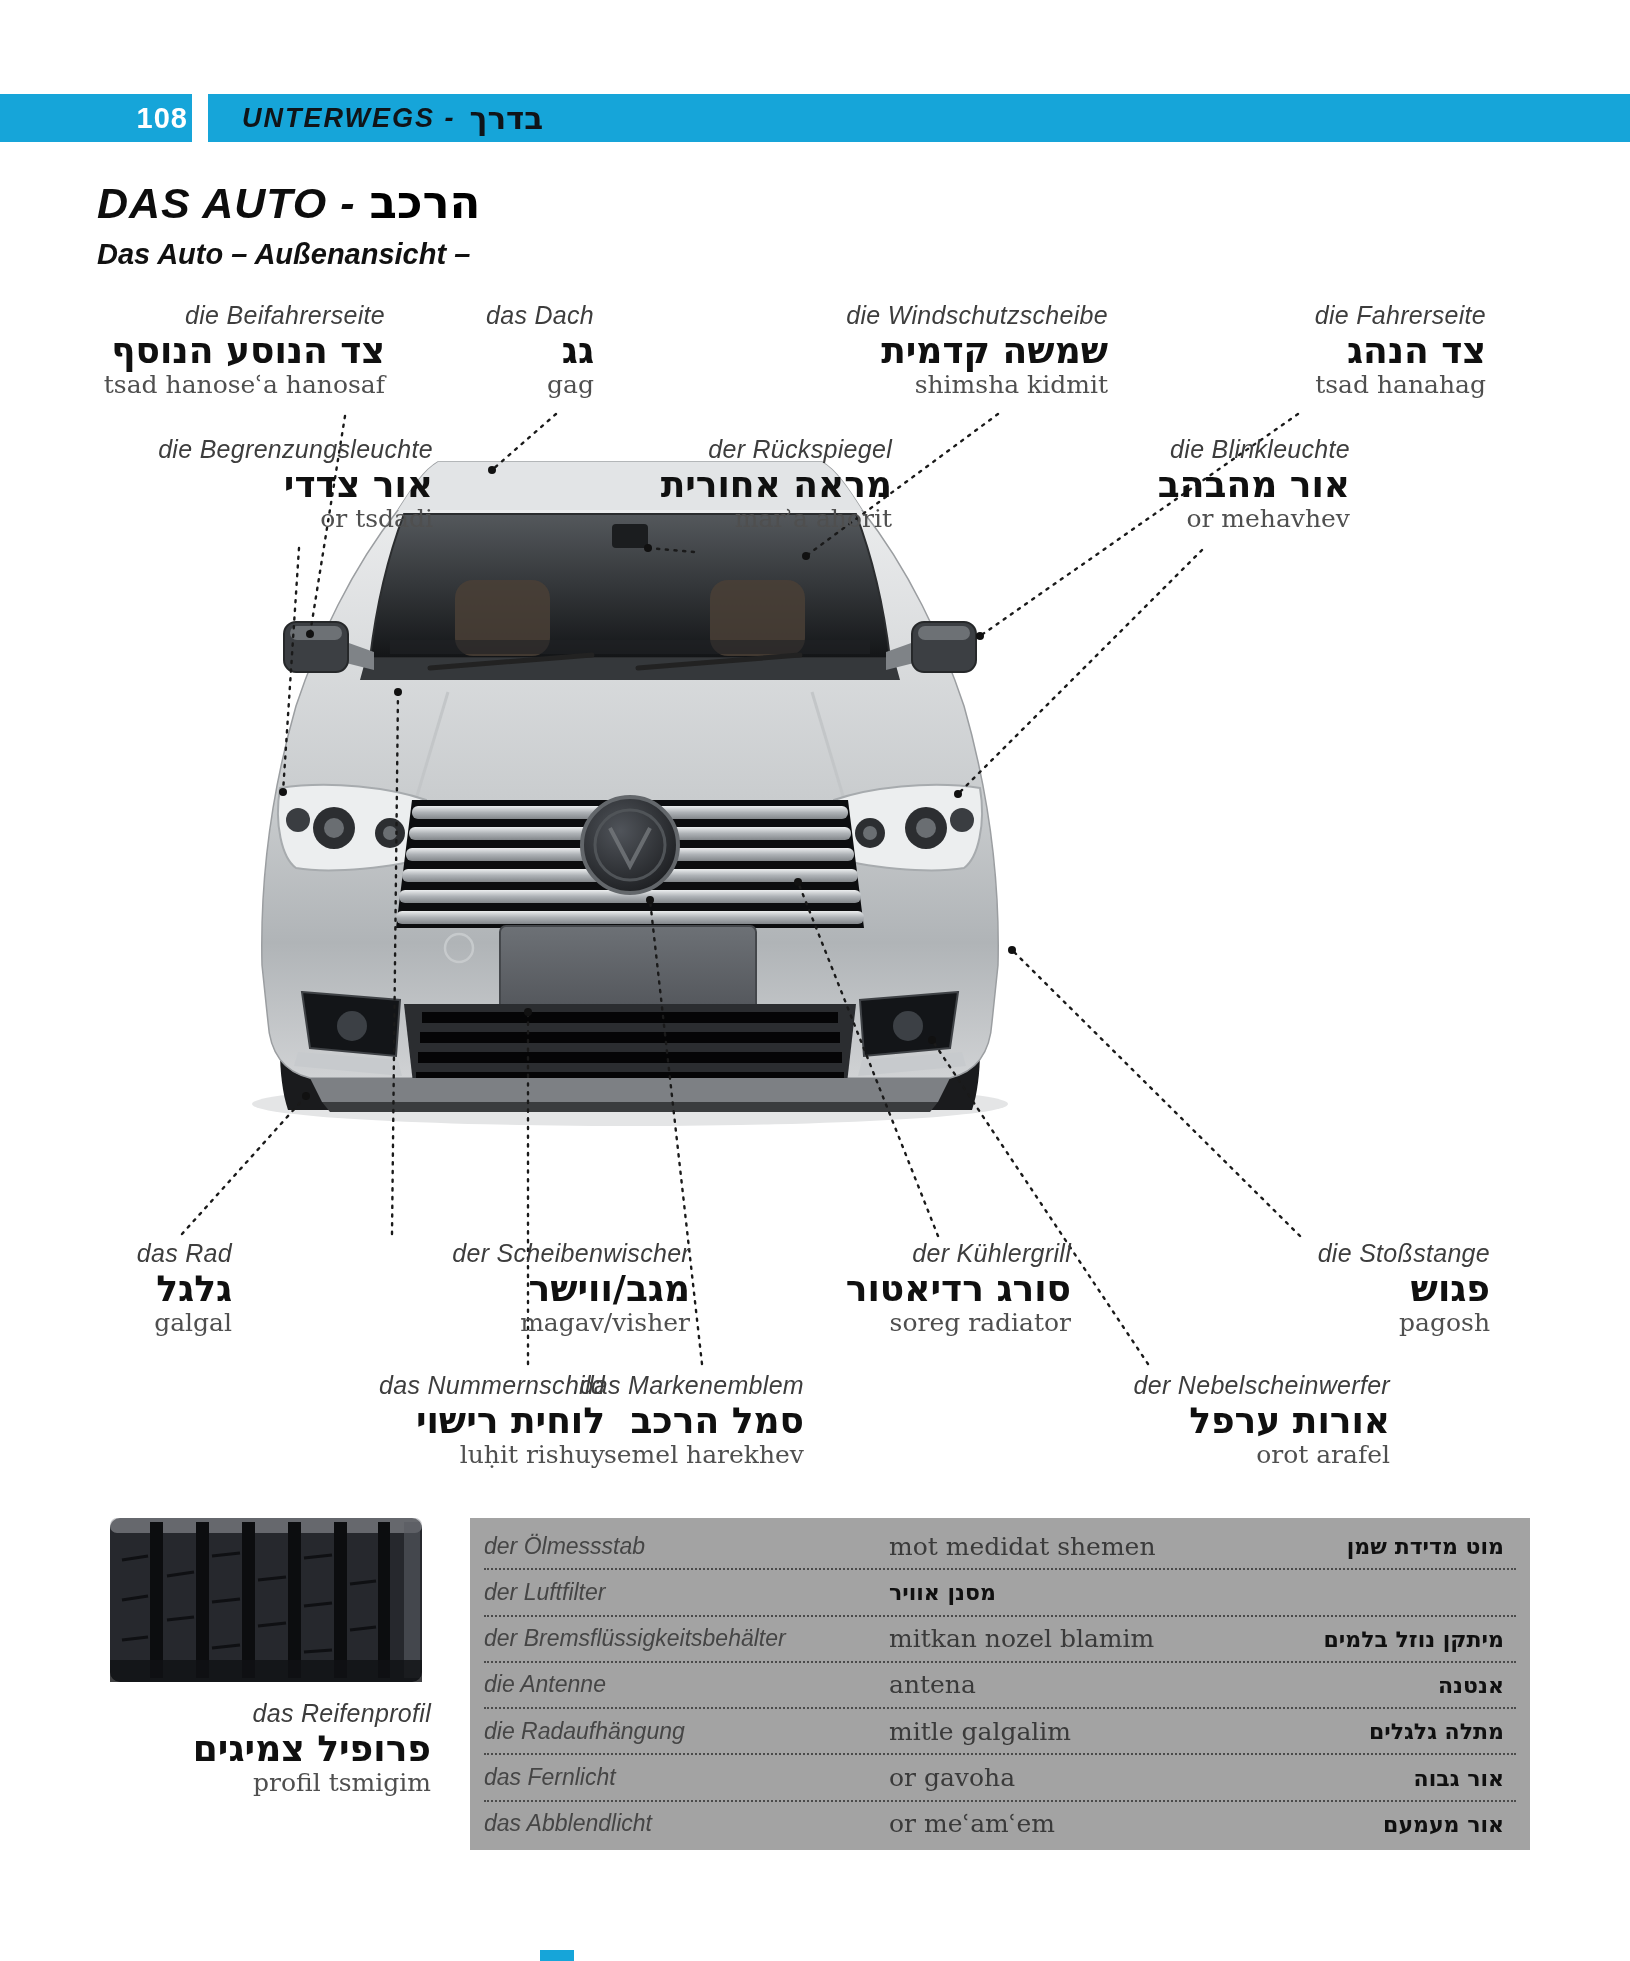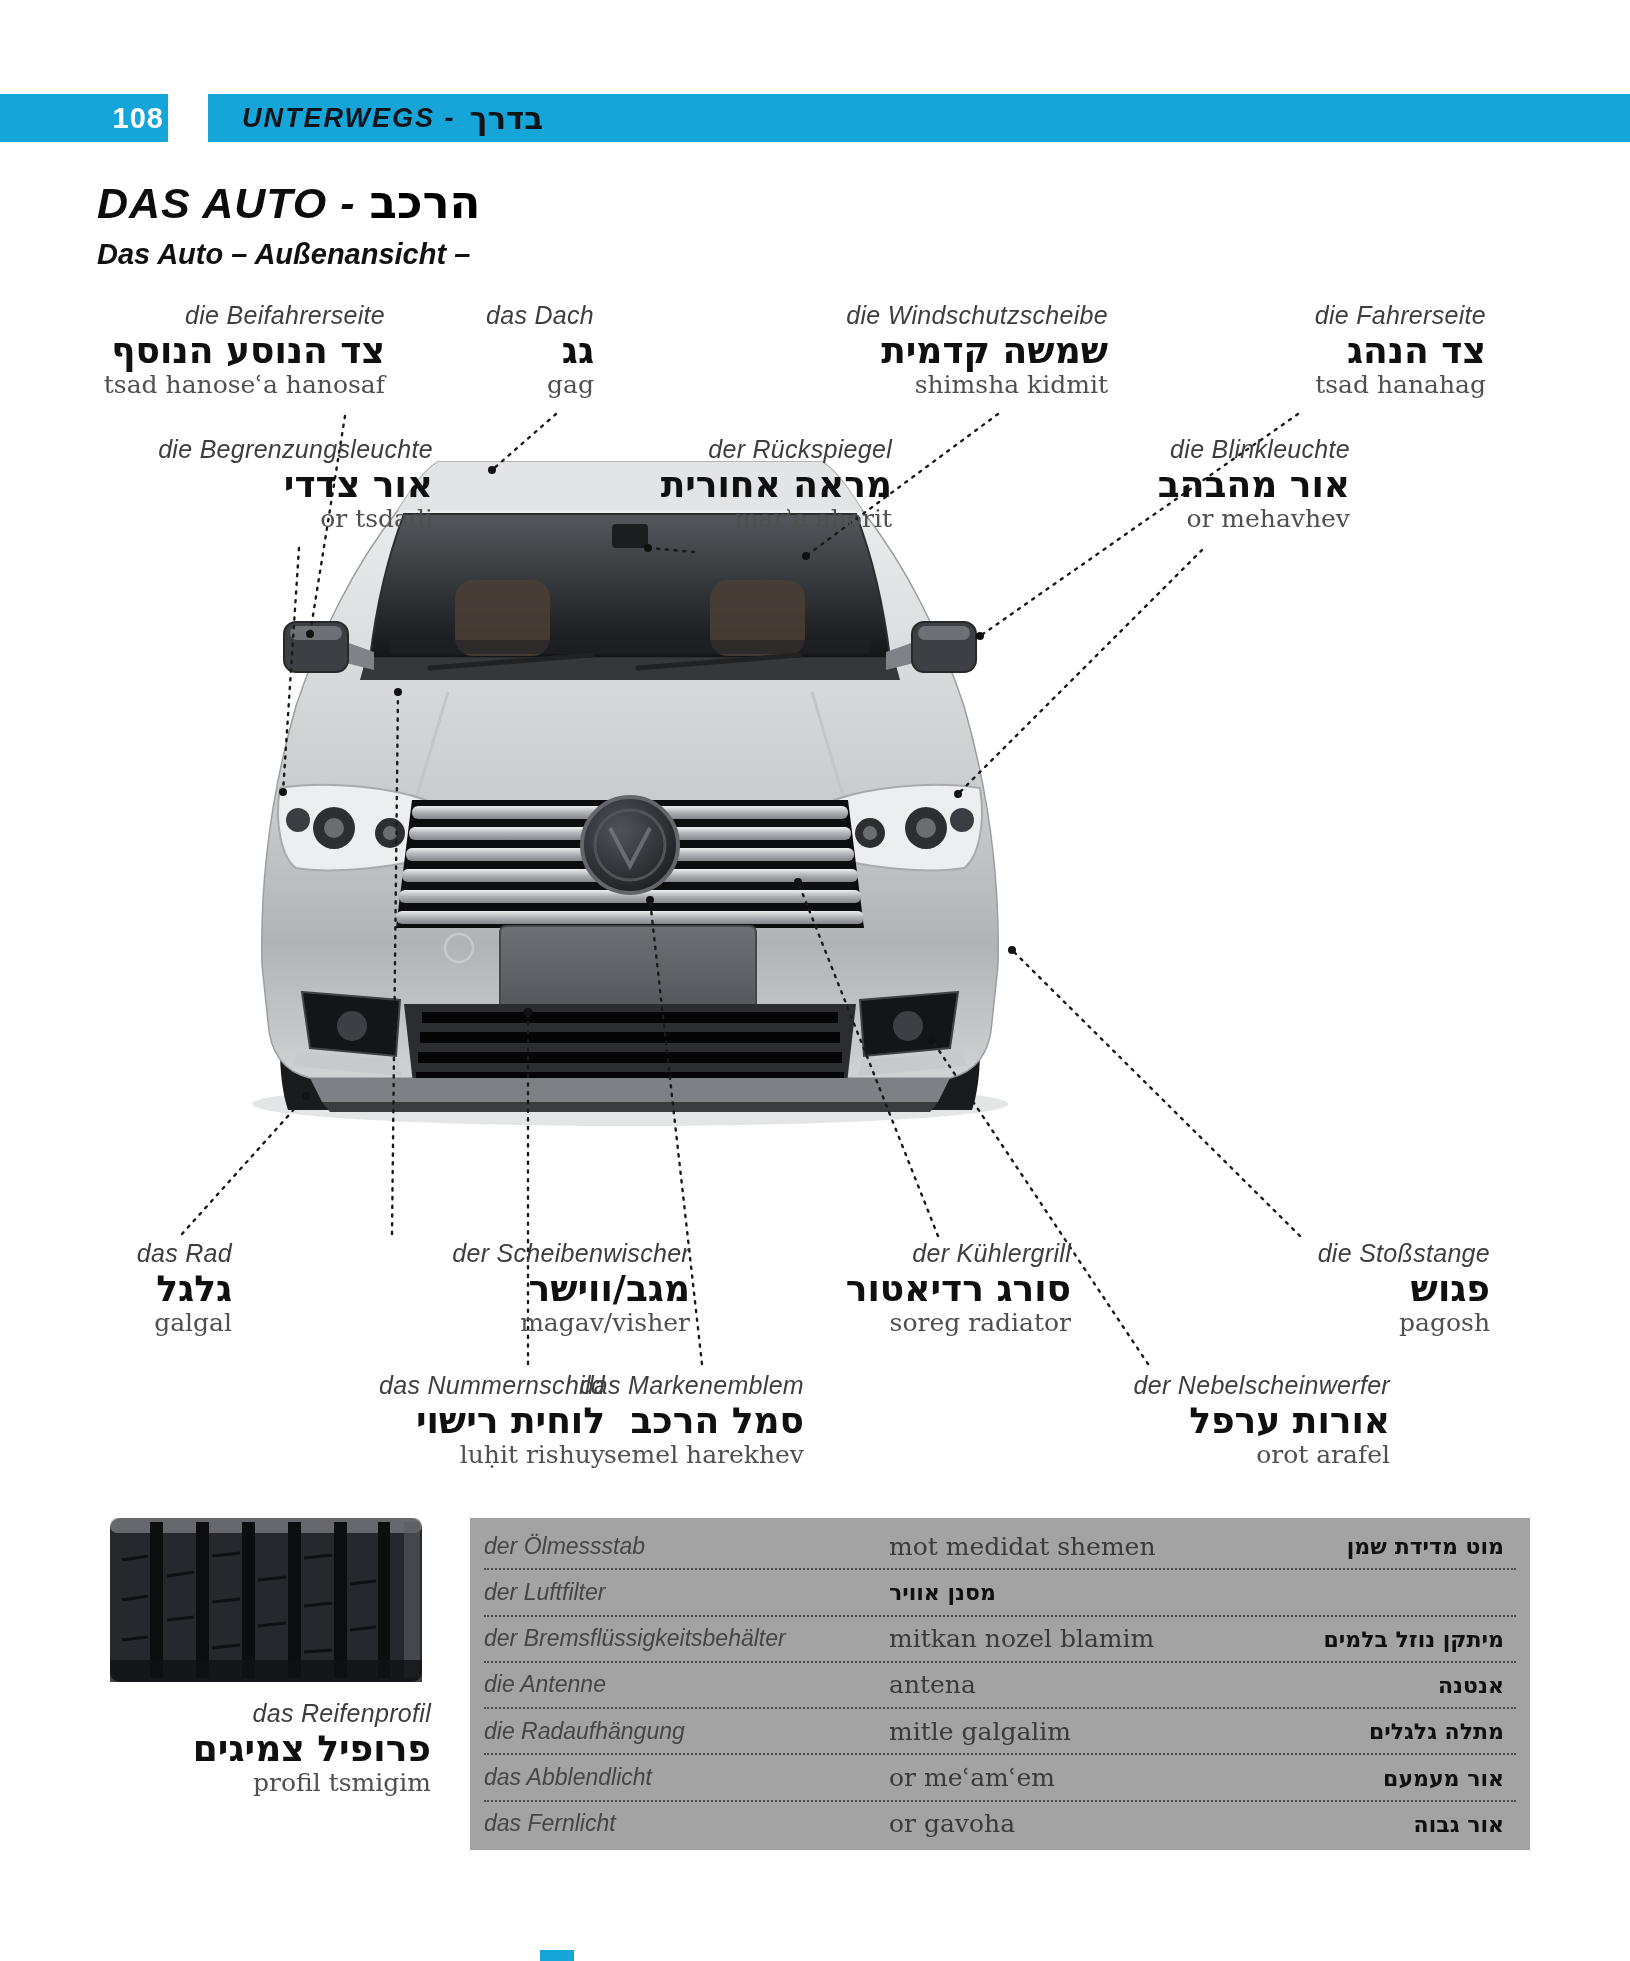--- a/index.html
+++ b/index.html
@@ -1,20 +1,20 @@
 <!DOCTYPE html>
 <html><head>
 <meta charset="utf-8">
 <style>
   html,body{margin:0;padding:0;background:#fff;}
   #page{position:relative;width:1630px;height:1961px;background:#fff;overflow:hidden;
         font-family:"Liberation Sans",sans-serif;}
   
   .hdr-block{position:absolute;top:94px;height:48px;background:#16a5d9;}
-  #hdr-num{left:0;width:168px;display:flex;align-items:center;justify-content:flex-end;}
+  #hdr-num{left:0;width:192px;display:flex;align-items:center;justify-content:flex-end;}
   #hdr-num span{color:#fff;font-weight:bold;font-size:29px;padding-right:4px;letter-spacing:1px;}
   #hdr-bar{left:208px;right:0;display:flex;align-items:center;}
   #hdr-bar .de{font-style:italic;font-weight:bold;font-size:27px;color:#101418;
                letter-spacing:2px;padding-left:34px;}
   #hdr-bar .he{font-family:"DejaVu Serif","DejaVu Sans",sans-serif;font-weight:bold;
                font-size:31px;color:#101418;padding-left:14px;}
   
   #title{position:absolute;left:97px;top:176px;display:flex;align-items:baseline;}
   #title .de{font-style:italic;font-weight:bold;font-size:43px;color:#0d0d0d;letter-spacing:1px;}
   #title .he{font-family:"DejaVu Serif","DejaVu Sans",sans-serif;font-weight:bold;
@@ -352,25 +352,25 @@
       <span class="de">die Antenne</span>
       <span class="tr">antena</span>
       <span class="he">אנטנה</span>
     </div>
     <div class="vrow">
       <span class="de">die Radaufhängung</span>
       <span class="tr">mitle galgalim</span>
       <span class="he">מתלה גלגלים</span>
     </div>
     <div class="vrow">
+      <span class="de">das Fernlicht</span>
+      <span class="tr">or gavoha</span>
+      <span class="he">אור גבוה</span>
+    </div>
+    <div class="vrow">
       <span class="de">das Abblendlicht</span>
       <span class="tr">or meʿamʿem</span>
       <span class="he">אור מעמעם</span>
     </div>
-    <div class="vrow">
-      <span class="de">das Fernlicht</span>
-      <span class="tr">or gavoha</span>
-      <span class="he">אור גבוה</span>
-    </div>
   </div>
 
   <div id="footer-mark"></div>
 </div>
 
 </body></html>

